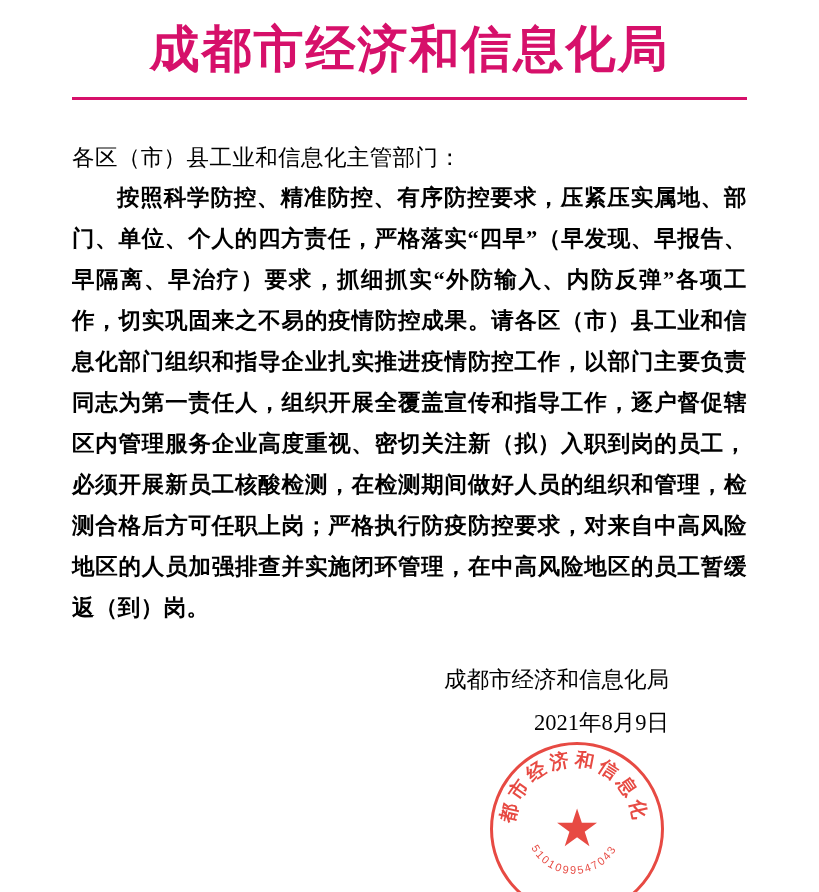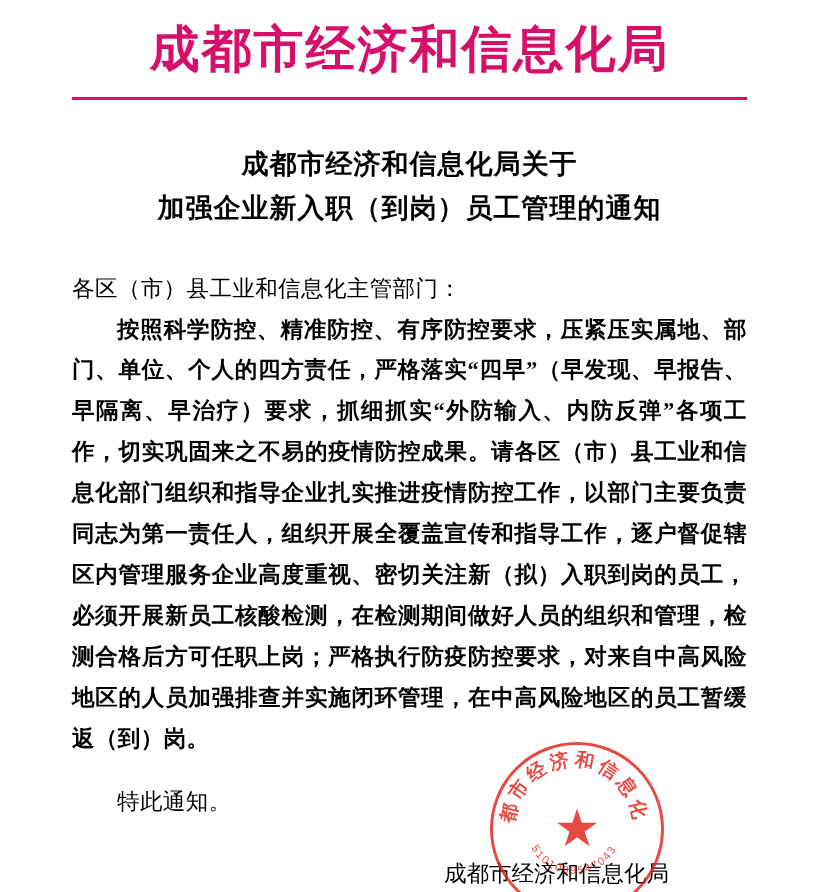--- a/index.html
+++ b/index.html
@@ -126,29 +126,24 @@
 </head>
 <body>
 
 <div class="page">
 
   <div class="masthead">
     <div class="masthead-title">成都市经济和信息化局</div>
     <div class="masthead-rule"></div>
   </div>
 
-  <div class="doc-title">
-    <span class="line">成都市经济和信息化局关于</span>
-    <span class="line">加强企业新入职（到岗）员工管理的通知</span>
-  </div>
 
   <div class="body-text">
     <p class="salutation">各区（市）县工业和信息化主管部门：</p>
     <p class="para">按照科学防控、精准防控、有序防控要求，压紧压实属地、部门、单位、个人的四方责任，严格落实“四早”（早发现、早报告、早隔离、早治疗）要求，抓细抓实“外防输入、内防反弹”各项工作，切实巩固来之不易的疫情防控成果。请各区（市）县工业和信息化部门组织和指导企业扎实推进疫情防控工作，以部门主要负责同志为第一责任人，组织开展全覆盖宣传和指导工作，逐户督促辖区内管理服务企业高度重视、密切关注新（拟）入职到岗的员工，必须开展新员工核酸检测，在检测期间做好人员的组织和管理，检测合格后方可任职上岗；严格执行防疫防控要求，对来自中高风险地区的人员加强排查并实施闭环管理，在中高风险地区的员工暂缓返（到）岗。</p>
-    <p class="closing">特此通知。</p>
   </div>
 
   <div class="signature">
     <div>成都市经济和信息化局</div>
     <div>2021年8月9日</div>
   </div>
 
   <div class="seal">
     <div class="seal-inner">
       <svg width="162" height="162" viewBox="0 0 162 162" aria-hidden="true">

